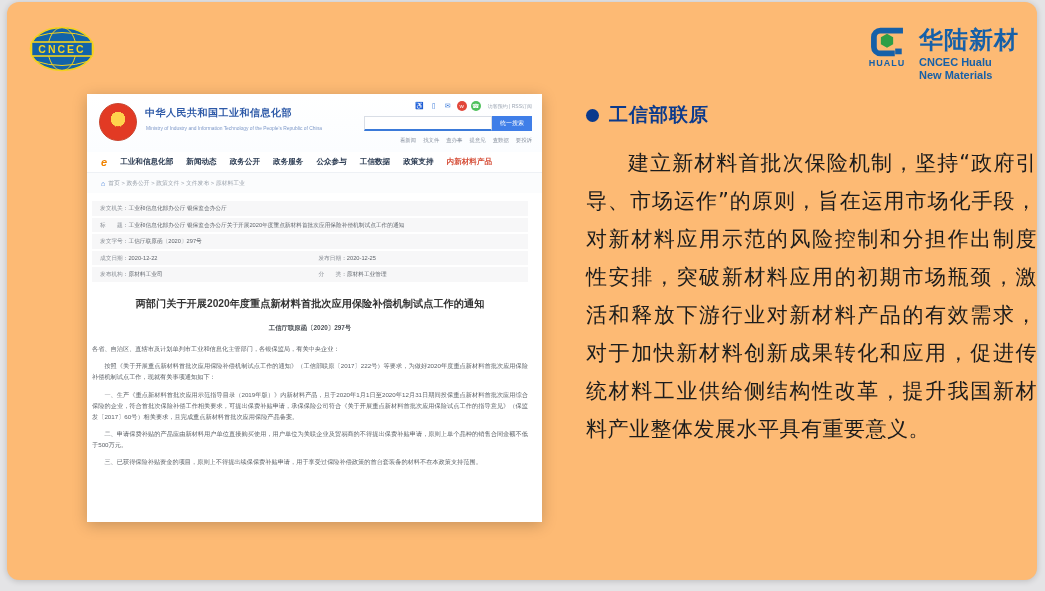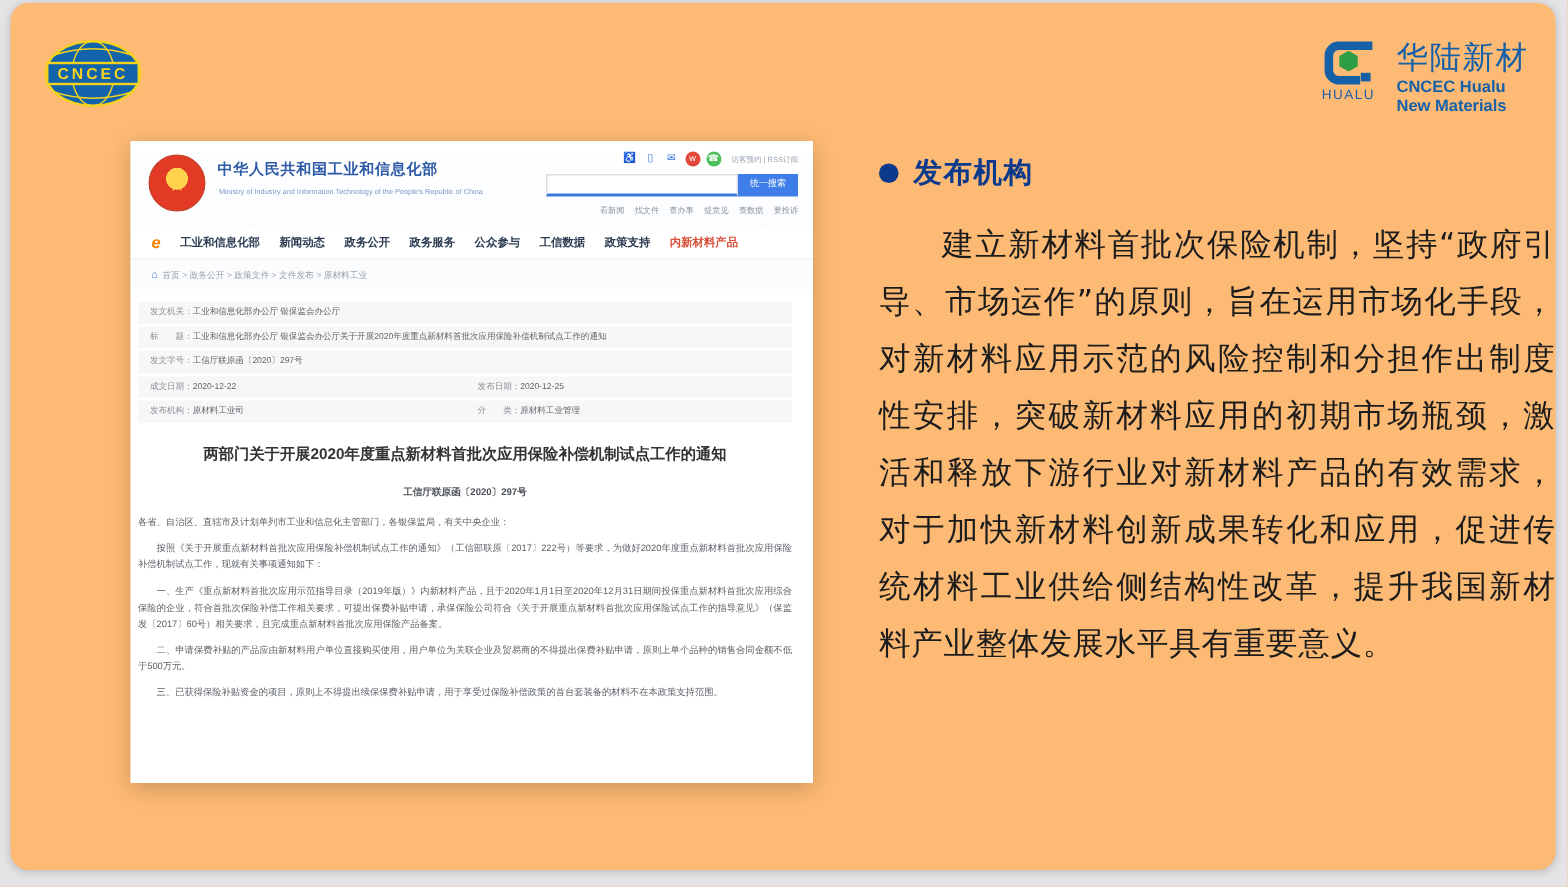--- a/index.html
+++ b/index.html
@@ -6,22 +6,22 @@
   html,body { width:1045px; height:591px; background:#e4e4e6; font-family:"Liberation Sans","DejaVu Sans",sans-serif; overflow:hidden; }
   .stage { position:relative; width:1045px; height:591px; }
   .slide { position:absolute; left:7px; top:2px; width:1030px; height:578px; background:#fdba74; border-radius:12px; box-shadow:0 1px 6px rgba(0,0,0,.18); overflow:hidden; }
 
   
   .cncec-logo { position:absolute; left:22px; top:24px; width:66px; height:46px; }
   .slide-title { position:absolute; left:104px; top:28px; font-size:28px; font-weight:bold; color:#6e6e6e; letter-spacing:12px; font-family:"DejaVu Serif","Liberation Serif",serif; }
   .hualu { position:absolute; right:18px; top:22px; display:flex; align-items:flex-start; gap:6px; }
   .hualu-mark { width:52px; text-align:center; }
   .hualu-mark svg { display:block; margin:0 auto; }
-  .hualu-mark .hualu-word { font-size:9px; font-weight:normal; color:#1660a8; letter-spacing:1px; margin-top:-2px; }
-  .hualu-text .cn { font-size:21px; font-weight:normal; color:#1660a8; letter-spacing:1px; font-family:"DejaVu Sans",sans-serif; }
+  .hualu-mark .hualu-word { font-size:9px; font-weight:bold; color:#1660a8; letter-spacing:1px; margin-top:-2px; }
+  .hualu-text .cn { font-size:24px; font-weight:bold; color:#1660a8; letter-spacing:1px; font-family:"DejaVu Sans",sans-serif; }
   .hualu-text .en { font-size:11px; font-weight:bold; color:#1660a8; line-height:1.15; }
 
   
   .site { position:absolute; left:80px; top:92px; width:455px; height:428px; background:#fff; box-shadow:0 3px 14px rgba(0,0,0,.22); overflow:hidden; font-family:"Liberation Sans",sans-serif; }
   .site-header { position:relative; height:58px; background:linear-gradient(#ffffff,#fbfdff); }
   .emblem { position:absolute; left:12px; top:9px; width:38px; height:38px; border-radius:50%; background:radial-gradient(circle at 50% 42%, #ffd34d 0 26%, #e23a24 27% 100%); border:1px solid #c8442e; display:flex; align-items:center; justify-content:center; color:#ffd34d; font-size:13px; }
   .ministry-cn { position:absolute; left:58px; top:12px; font-size:10px; font-weight:bold; color:#2e5aa8; letter-spacing:.5px; }
   .ministry-en { position:absolute; left:59px; top:32px; font-size:4.9px; color:#7d98c8; }
   .top-icons { position:absolute; right:10px; top:7px; display:flex; align-items:center; gap:4px; }
   .tico { width:10px; height:10px; border-radius:3px; font-size:7px; line-height:10px; text-align:center; color:#3b7ad9; }
@@ -182,19 +182,19 @@
           <p>一、生产《重点新材料首批次应用示范指导目录（2019年版）》内新材料产品，且于2020年1月1日至2020年12月31日期间投保重点新材料首批次应用综合保险的企业，符合首批次保险补偿工作相关要求，可提出保费补贴申请，承保保险公司符合《关于开展重点新材料首批次应用保险试点工作的指导意见》（保监发〔2017〕60号）相关要求，且完成重点新材料首批次应用保险产品备案。</p>
           <p>二、申请保费补贴的产品应由新材料用户单位直接购买使用，用户单位为关联企业及贸易商的不得提出保费补贴申请，原则上单个品种的销售合同金额不低于500万元。</p>
           <p>三、已获得保险补贴资金的项目，原则上不得提出续保保费补贴申请，用于享受过保险补偿政策的首台套装备的材料不在本政策支持范围。</p>
         </div>
       </div>
     </div>
 
     <div class="right-panel">
       <div class="rp-heading">
         <span class="rp-bullet"></span>
-        <span class="rp-title">发布机构</span>
+        <span class="rp-title">工信部联原</span>
       </div>
       <div class="rp-body">建立新材料首批次保险机制，坚持“政府引导、市场运作”的原则，旨在运用市场化手段，对新材料应用示范的风险控制和分担作出制度性安排，突破新材料应用的初期市场瓶颈，激活和释放下游行业对新材料产品的有效需求，对于加快新材料创新成果转化和应用，促进传统材料工业供给侧结构性改革，提升我国新材料产业整体发展水平具有重要意义。</div>
     </div>
 
   </div>
 </div>
 
 </body></html>

